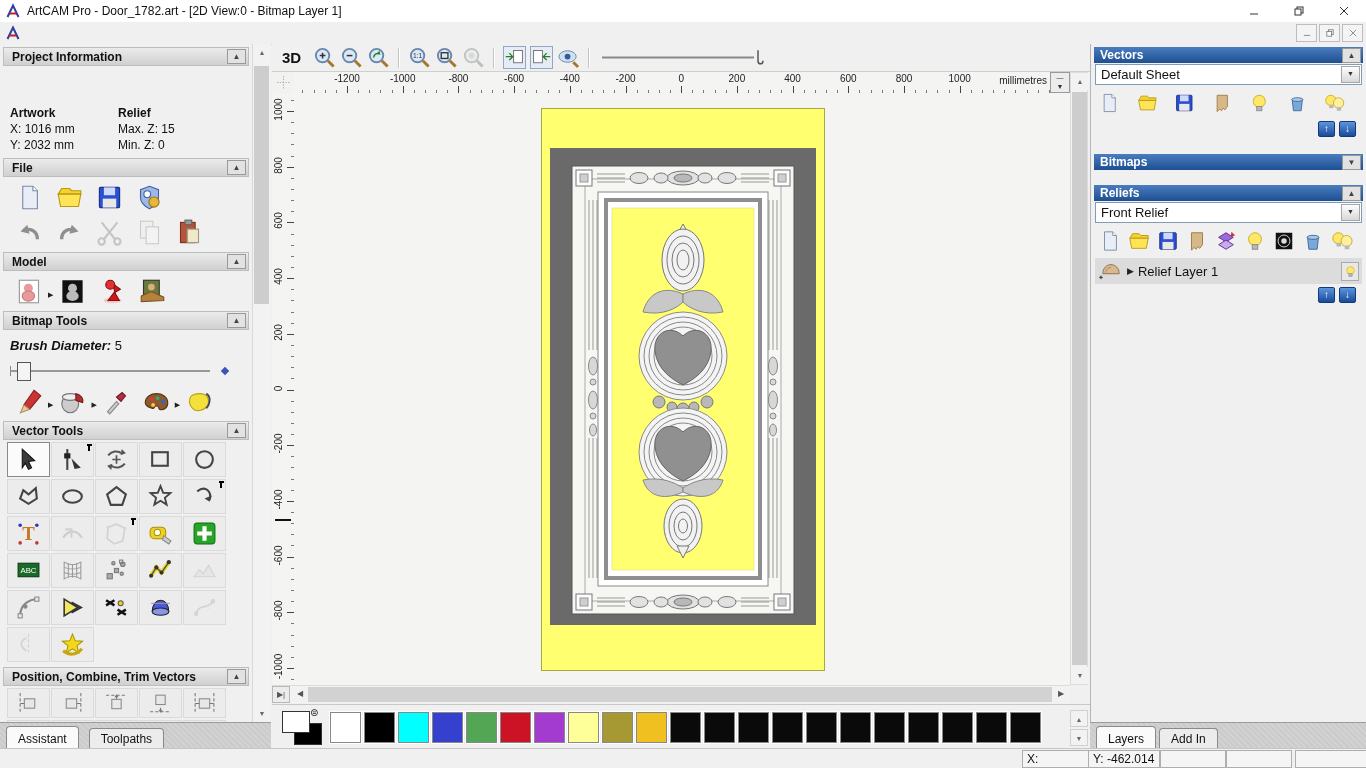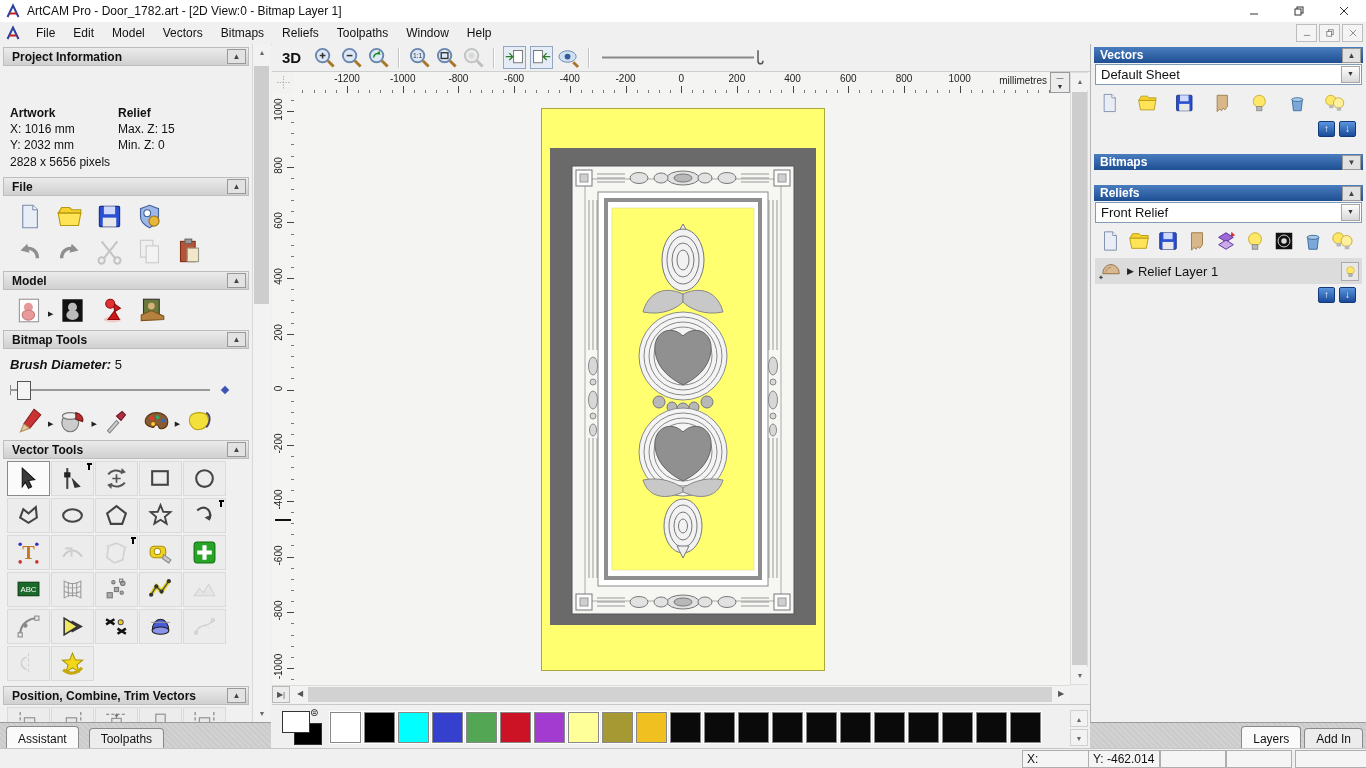--- a/index.html
+++ b/index.html
@@ -51,21 +51,21 @@
   .posgrid{height:52px;overflow:hidden;font-family:Liberation Serif, serif;}
   .posgrid .cell{height:28px;}
   .nes{font-weight:bold;font-size:13px;color:#111;letter-spacing:0;}
   
   #left-scrollbar{position:absolute;left:252px;top:44px;width:18px;height:678px;background:#f2f2f2;border-left:1px solid #d9d9d9;}
   .sb-arrow{position:absolute;left:0;width:18px;height:17px;color:#6a6a6a;font-size:7px;text-align:center;line-height:17px;background:#f2f2f2;}
   .sb-thumb{position:absolute;left:1px;width:15px;background:#cdcdcd;}
   
   .tabstrip{position:absolute;top:722px;height:26px;background:repeating-linear-gradient(45deg,#d2d2d2 0 2px,#cbcbcb 2px 4px);border-top:1px solid #9c9c9c;display:flex;align-items:flex-end;padding-left:6px;box-sizing:border-box;}
   #lefttabs{left:0;width:271px;gap:7px;}
-  #righttabs{left:1090px;width:276px;justify-content:flex-end;}
+  #righttabs{left:1090px;width:276px;}
   .tab{background:#ececec;border:1px solid #8a8a8a;border-bottom:none;border-radius:4px 4px 0 0;padding:3px 11px 2px 11px;font-size:12px;margin-right:3px;}
   .tab.active{background:#fafafa;padding-top:5px;}
   
   #canvas-toolbar{position:absolute;left:272px;top:44px;width:818px;height:28px;background:#f0f0f0;border-bottom:1px solid #cfcfcf;display:flex;align-items:center;padding-left:10px;box-sizing:border-box;}
   .btn3d{font-weight:bold;font-size:15px;margin-right:10px;}
   .ctb{display:flex;align-items:center;}
   .ctb .tool{width:23px;height:23px;margin:0 2px;}
   .ctb .tool.pressed{background:#e6ecf5;border:1px solid #93a7c4;width:21px;height:21px;}
   .ctb .tool.wide{width:176px;}
   .vsep{width:1px;height:20px;background:#c4c4c4;border-right:1px solid #fff;margin:0 6px;}
@@ -153,21 +153,20 @@
       </div>
   </div>
 
   <div id="menubar">
     <span class="app-icon">
       <svg viewBox="0 0 16 16">
           <path d="M2.5 14L8 2.5 13.5 14" fill="none" stroke="#2b3f9e" stroke-width="2"></path>
           <path d="M4.5 10.5h7" stroke="#c32222" stroke-width="2"></path>
         </svg>
     </span>
-    <div id="menu-items"><span class="menu-item">File</span><span class="menu-item">Edit</span><span class="menu-item">Model</span><span class="menu-item">Vectors</span><span class="menu-item">Bitmaps</span><span class="menu-item">Reliefs</span><span class="menu-item">Toolpaths</span><span class="menu-item">Window</span><span class="menu-item">Help</span></div>
     <div class="mdi-controls">
         <span class="mdibtn">
           <svg viewBox="0 0 10 10">
             <path d="M1 8h8" stroke="#333"></path>
           </svg>
         </span>
         <span class="mdibtn">
           <svg viewBox="0 0 10 10" fill="none" stroke="#333">
             <rect x="3" y="1" width="6" height="6"></rect>
             <rect x="1" y="3" width="6" height="6" fill="#fff"></rect>
@@ -187,21 +186,20 @@
       <span class="collapse-btn">▲</span>
     </div>
     <div class="pinfo">
       <b>Artwork</b>
       <b>Relief</b>
       <span>X: 1016 mm</span>
       <span>Max. Z: 15</span>
       <span>Y: 2032 mm</span>
       <span>Min. Z: 0</span>
     </div>
-    <div class="pixline">2828 x 5656 pixels</div>
 
     <div class="hdr">
       <span>File</span>
       <span class="collapse-btn">▲</span>
     </div>
     <div class="iconrow">
         <span class="tool"><svg viewBox="0 0 24 24">
             <path d="M6 2h9l4 4v16H6z" fill="#e9eef6" stroke="#7a8aa8"></path>
             <path d="M15 2v4h4" fill="#fff" stroke="#7a8aa8"></path>
           </svg></span>

